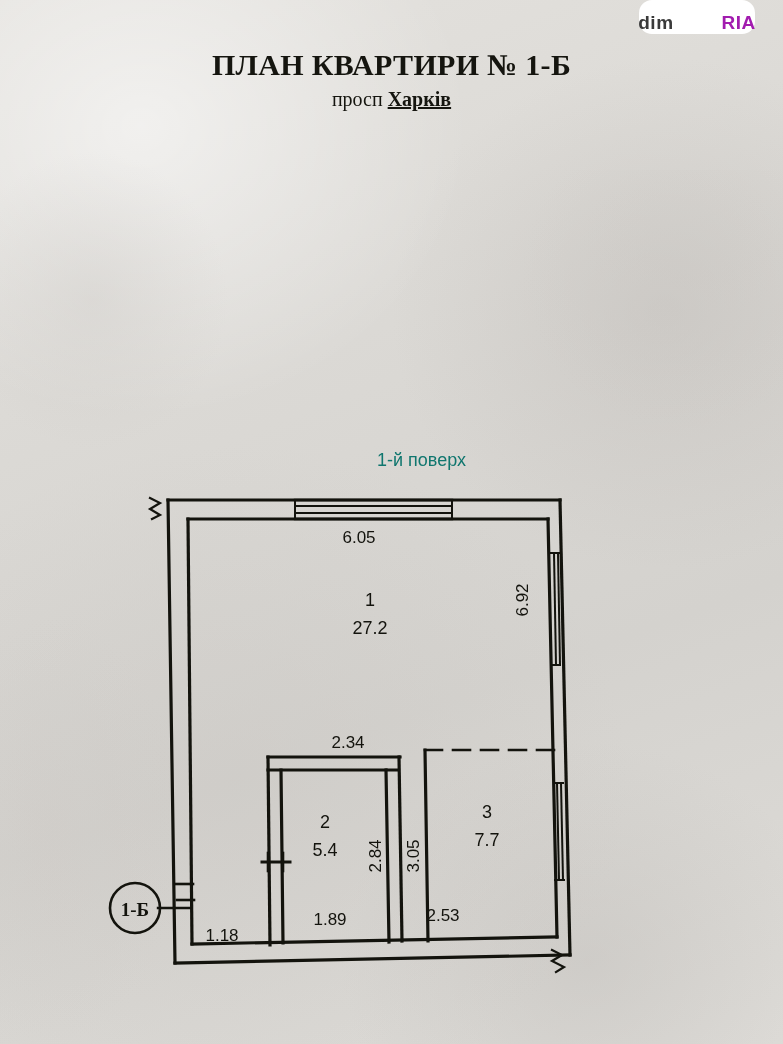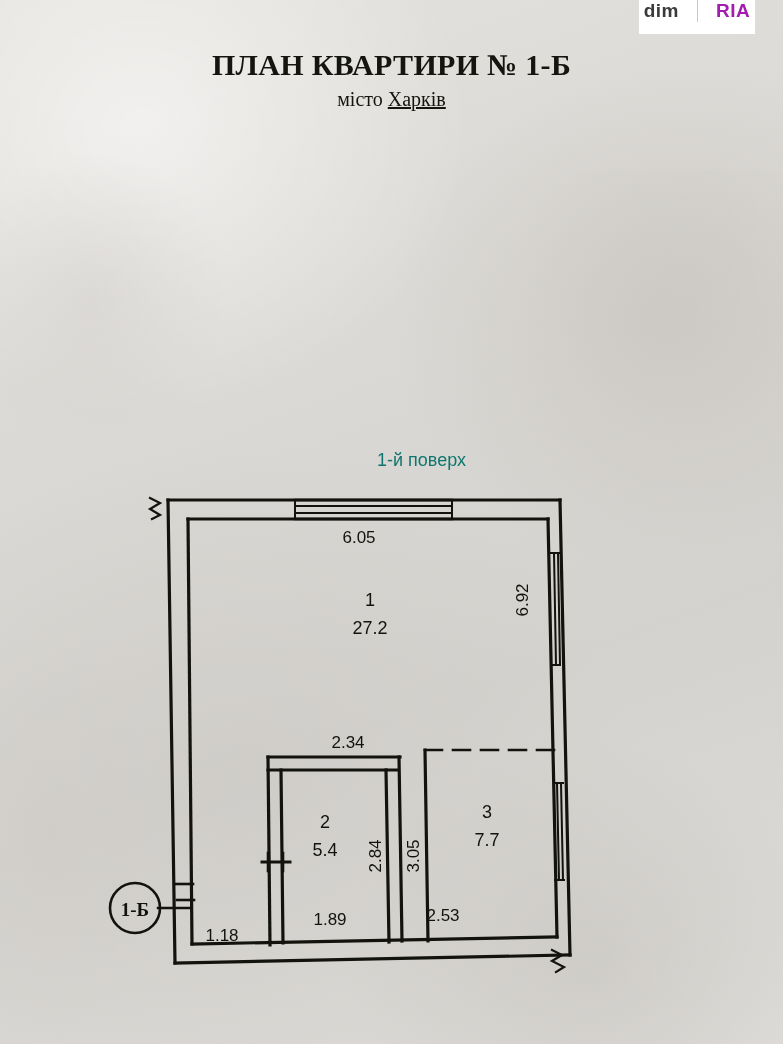--- a/index.html
+++ b/index.html
@@ -41,24 +41,25 @@
 
   
   .watermark {
     position: absolute;
     top: 0;
     right: 28px;
     width: 116px;
     height: 34px;
     background: #ffffff;
     display: flex;
-    align-items: flex-start;
+    align-items: flex-end;
     justify-content: center;
-    gap: 18px;
-    font-family: "Liberation Sans", sans-serif;
+    gap: 24px;
+    font-family: "Liberation Sans", sans-serif;
+    border-radius: 13px;
   }
   .watermark .wm-dim {
     font-size: 19px;
     font-weight: bold;
     color: #3a3a3a;
     letter-spacing: .5px;
   }
   .watermark .wm-sep {
     width: 1px;
     height: 22px;
@@ -90,21 +91,21 @@
     font-size: 21px;
     font-weight: bold;
     margin-top: 40px;
     font-family: "Liberation Serif", serif;
   }
   .addr1 .u { text-decoration: underline; }
   .addr2 {
     font-size: 20px;
     margin-top: 6px;
   }
-  .addr2 .u { text-decoration: underline; font-weight: normal; }
+  .addr2 .u { text-decoration: underline; font-weight: bold; }
   .scale {
     font-size: 19px;
     margin-top: 46px;
   }
 
   .floor-label {
     position: absolute;
     top: 450px;
     left: 0;
     width: 783px;
@@ -151,21 +152,21 @@
 
 <div class="watermark">
   <span class="wm-dim">dim</span>
   <span class="wm-sep"></span>
   <span class="wm-ria">RIA</span>
 </div>
 
 <div class="header">
   <div class="title">ПЛАН КВАРТИРИ № 1-Б</div>
   <div class="addr2">
-    <span>місто  </span><span class="u">Харків</span>
+    <span>просп  </span><span class="u">Харків</span>
   </div>
 </div>
 
 <div class="floor-label">
   <span>1-й поверх</span>
 </div>
 
 <svg id="plan-svg" viewBox="0 0 783 1044">
   <g fill="none" stroke="#13130d" stroke-width="3.2" stroke-linecap="square" stroke-linejoin="miter">
 

